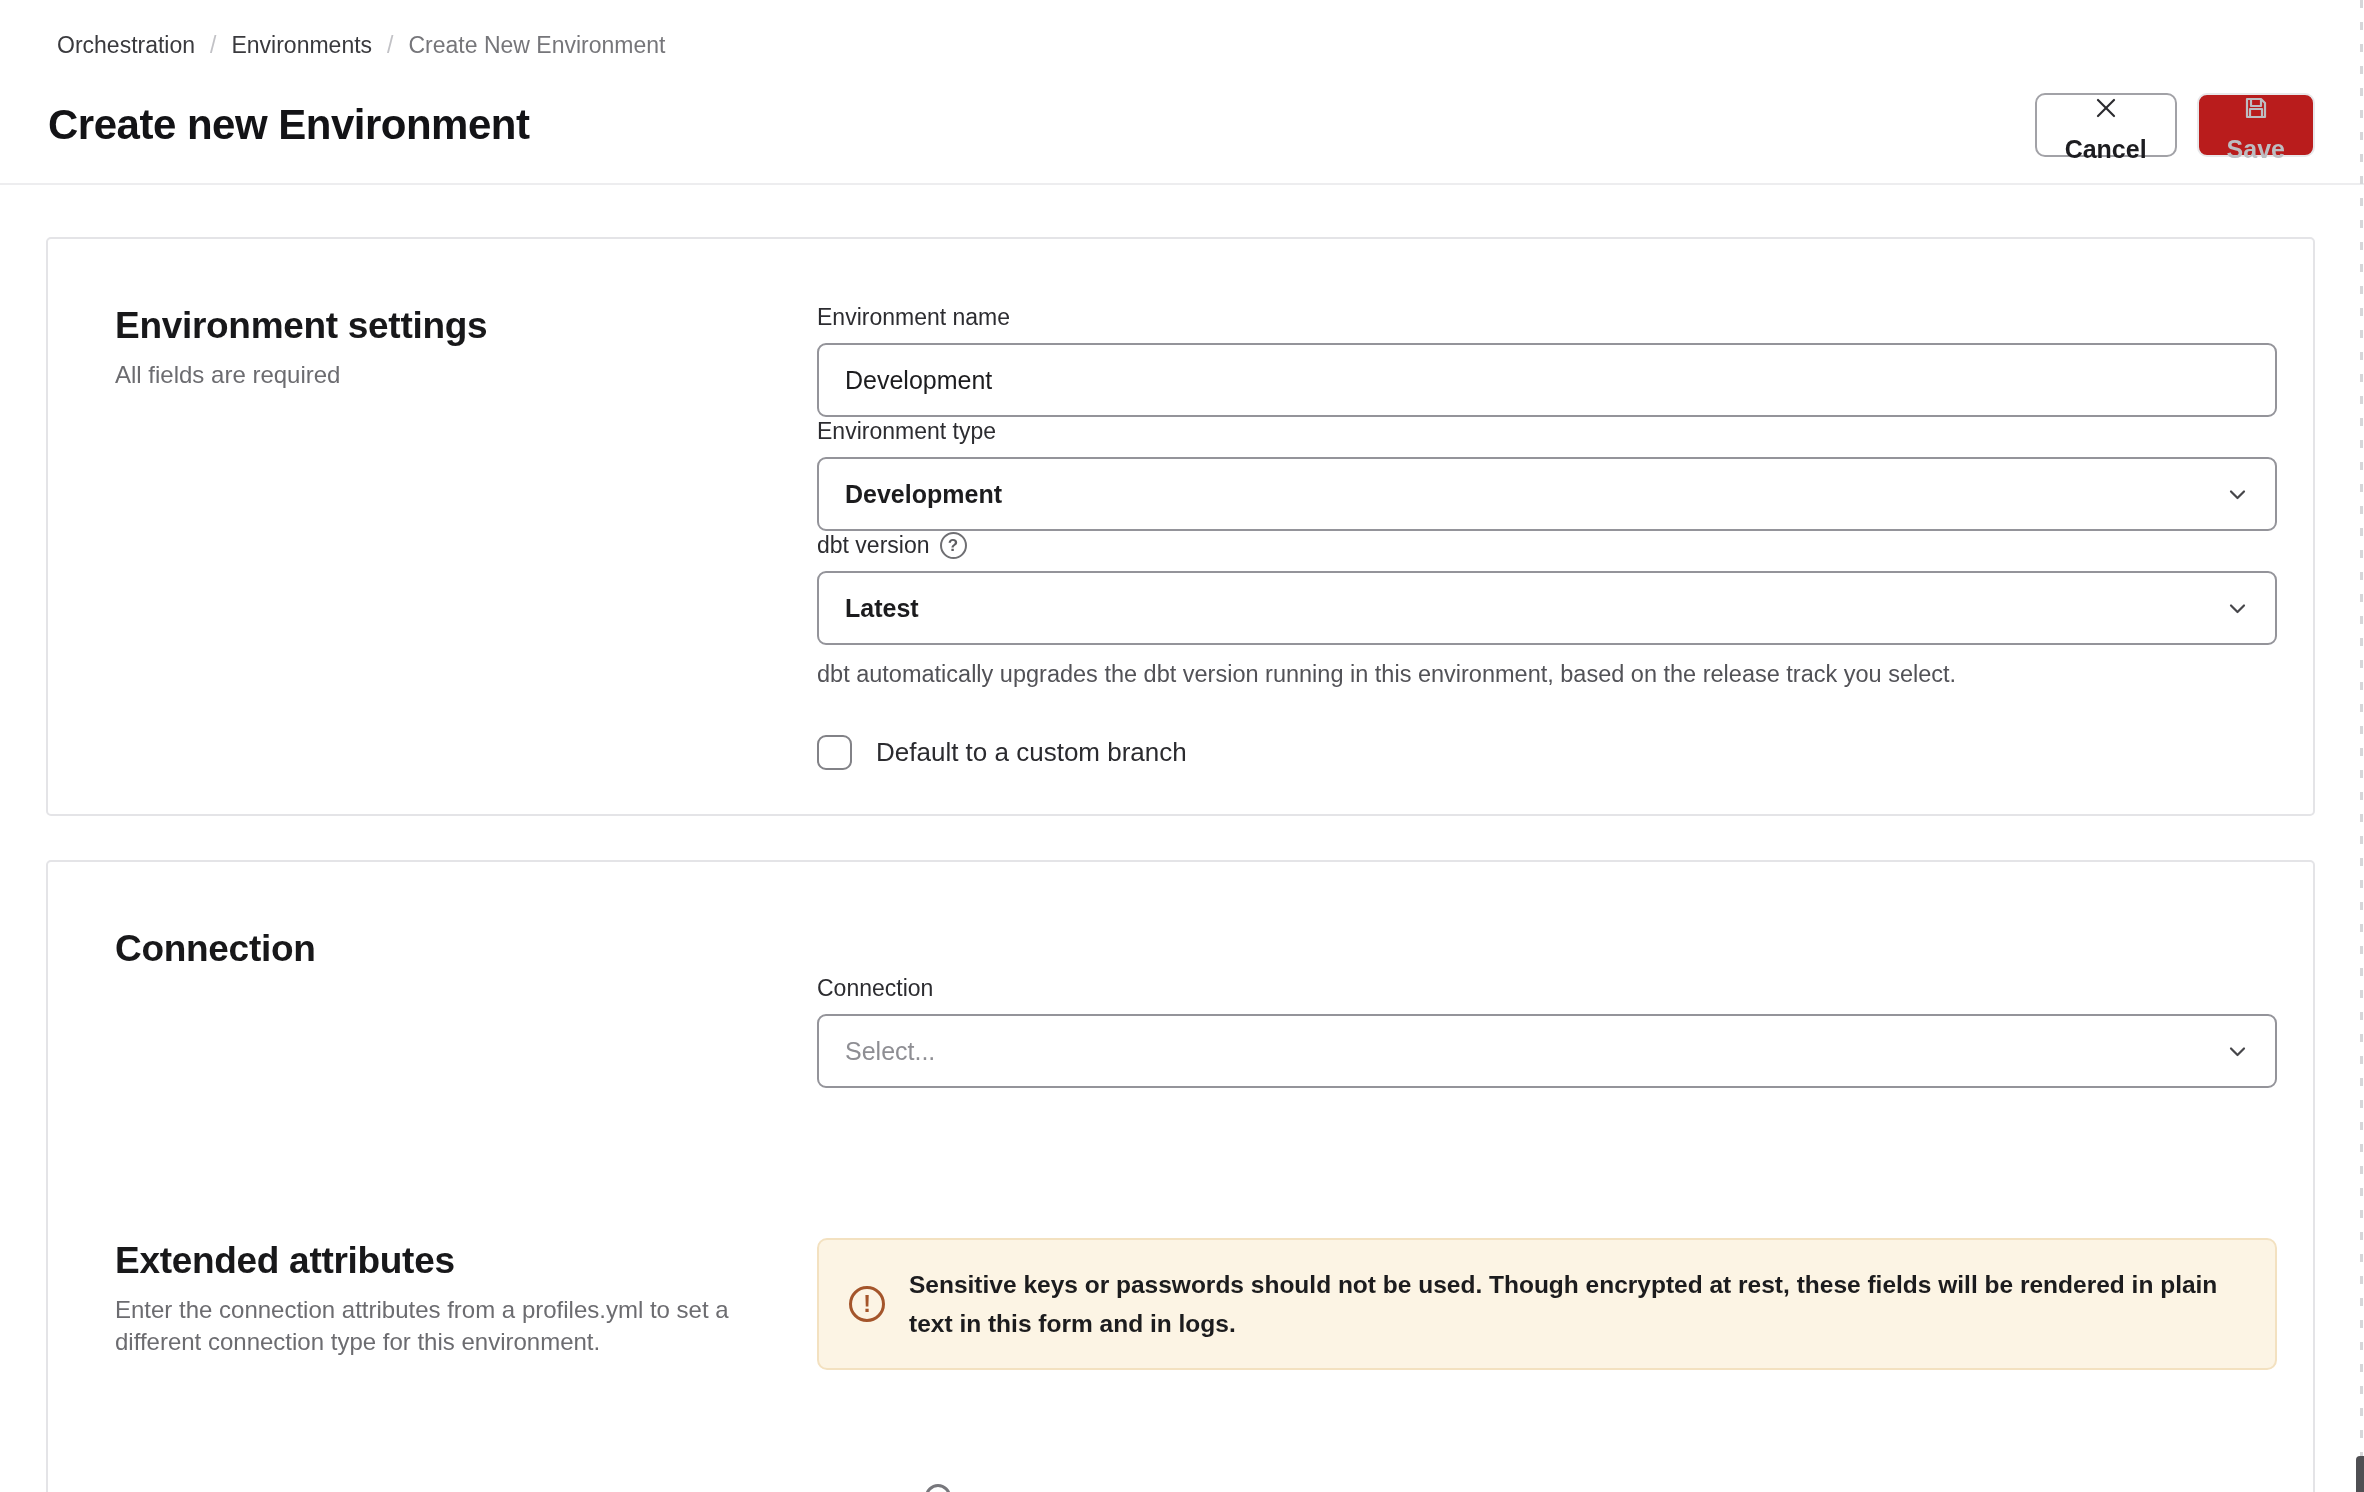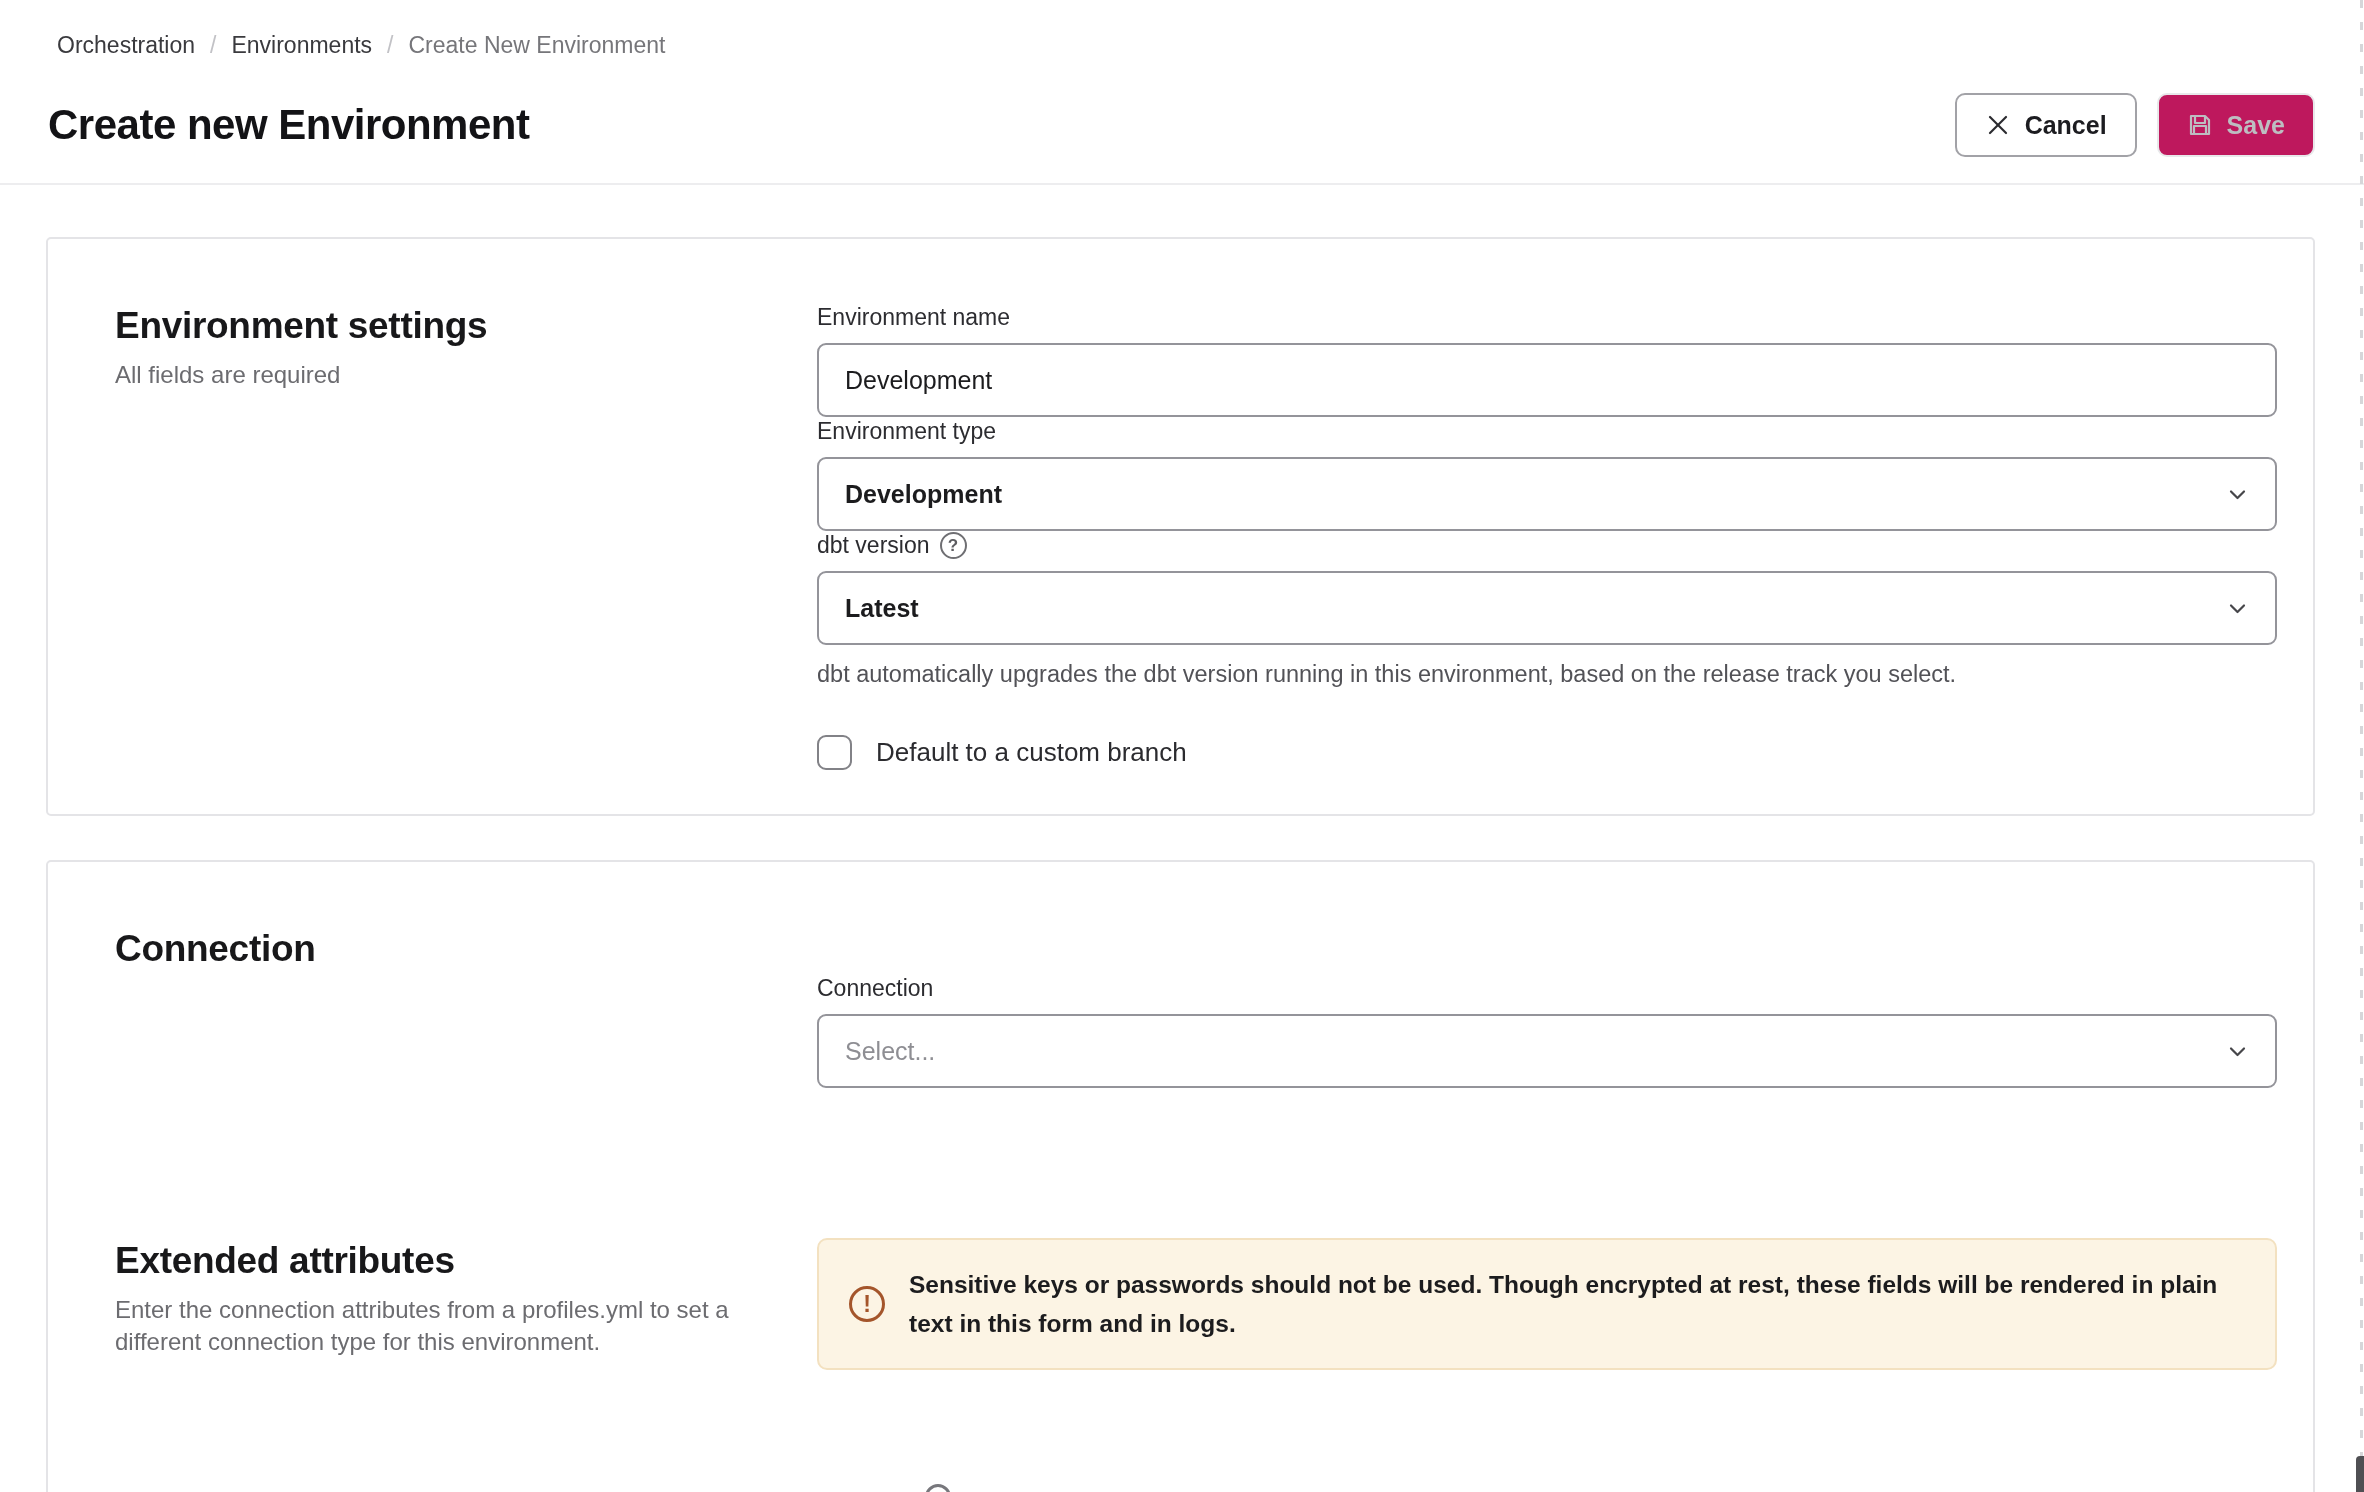--- a/index.html
+++ b/index.html
@@ -36,24 +36,24 @@
   }
   h1{
     font-size:42px;font-weight:700;color:#131316;letter-spacing:-0.5px;
     line-height:52px;
   }
   .actions{display:flex;align-items:center;gap:20px;}
   .btn{
     display:inline-flex;align-items:center;gap:14px;
     height:64px;padding:0 28px;
     border-radius:10px;font-size:25px;font-weight:600;
-    font-family:inherit;background:#fff;cursor:pointer;
+    font-family:inherit;background:#fff;cursor:pointer;flex-direction:column;
   }
   .btn-cancel{border:2px solid #a2a2a7;color:#1c1c20;}
-  .btn-save{border:2px solid #e8e8ea;background:#be185d;color:#bdbdc1;cursor:default;}
+  .btn-save{border:2px solid #e8e8ea;background:#b91c1c;color:#bdbdc1;cursor:default;}
   .btn svg{flex:0 0 auto;}
   
   .divider{height:2px;background:#ededef;margin-top:26px;}
   
   main{padding:0 49px 0 46px;}
   .card{
     border:2px solid var(--border-card);
     border-radius:5px;
     padding:64px 36px 44px 67px;
   }

